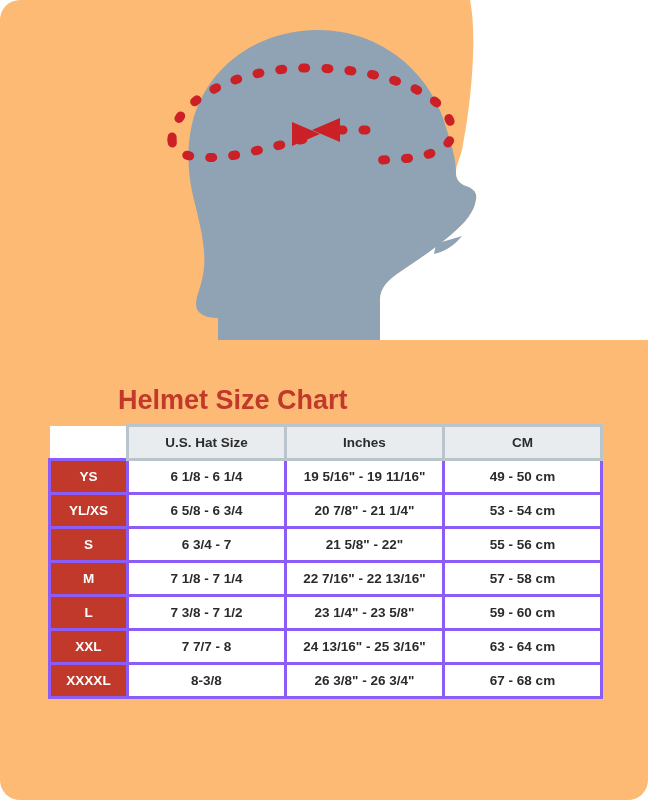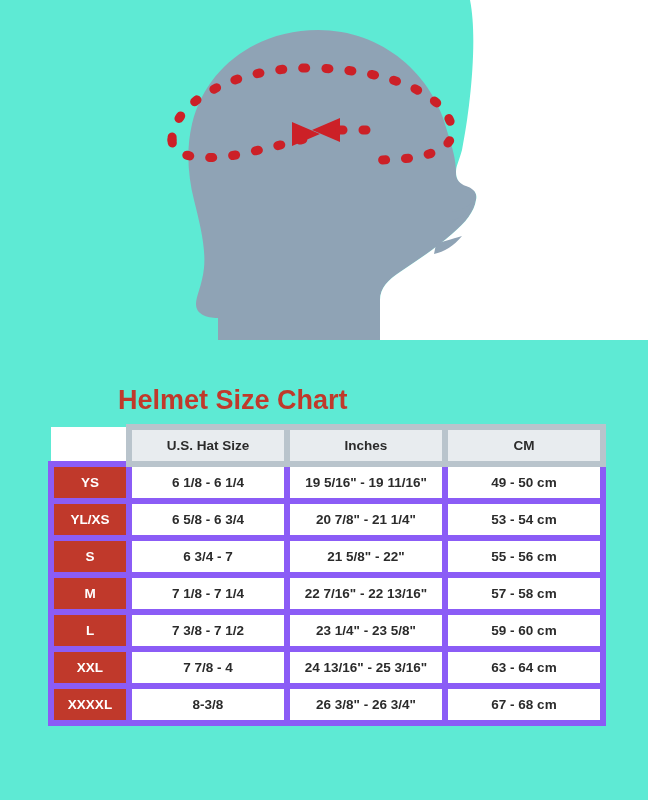--- a/index.html
+++ b/index.html
@@ -11,21 +11,22 @@
     width: 648px;
     height: 800px;
     font-family: "Liberation Sans", sans-serif;
     color: #333;
     overflow: hidden;
   }
   .page {
     position: relative;
     width: 648px;
     height: 800px;
-    background: #5eead4;
+    background: #fdba74;
+    border-radius: 20px;
   }
 
   
   .illustration {
     position: relative;
     width: 648px;
     height: 360px;
   }
   .illustration svg {
     display: block;
@@ -50,21 +51,21 @@
     left: 48px;
     width: 552px;
   }
   table.size-chart {
     border-collapse: collapse;
     width: 552px;
     table-layout: fixed;
   }
   table.size-chart th,
   table.size-chart td {
-    border: 6px solid #8b5cf6;
+    border: 3px solid #8b5cf6;
     height: 31px;
     font-size: 13.5px;
     text-align: center;
     vertical-align: middle;
     padding: 0;
   }
   table.size-chart thead th {
     background: #e8ecef;
     color: #2b2b2b;
     font-weight: bold;
@@ -200,21 +201,21 @@
           <td class="cell">57 - 58 cm</td>
         </tr>
         <tr>
           <td class="size-label">L</td>
           <td class="cell">7 3/8 - 7 1/2</td>
           <td class="cell">23 1/4" - 23 5/8"</td>
           <td class="cell">59 - 60 cm</td>
         </tr>
         <tr>
           <td class="size-label">XXL</td>
-          <td class="cell">7 7/8 - 4</td>
+          <td class="cell">7 7/7 - 8</td>
           <td class="cell">24 13/16" - 25 3/16"</td>
           <td class="cell">63 - 64 cm</td>
         </tr>
         <tr>
           <td class="size-label">XXXXL</td>
           <td class="cell">8-3/8</td>
           <td class="cell">26 3/8" - 26 3/4"</td>
           <td class="cell">67 - 68 cm</td>
         </tr>
       </tbody>

